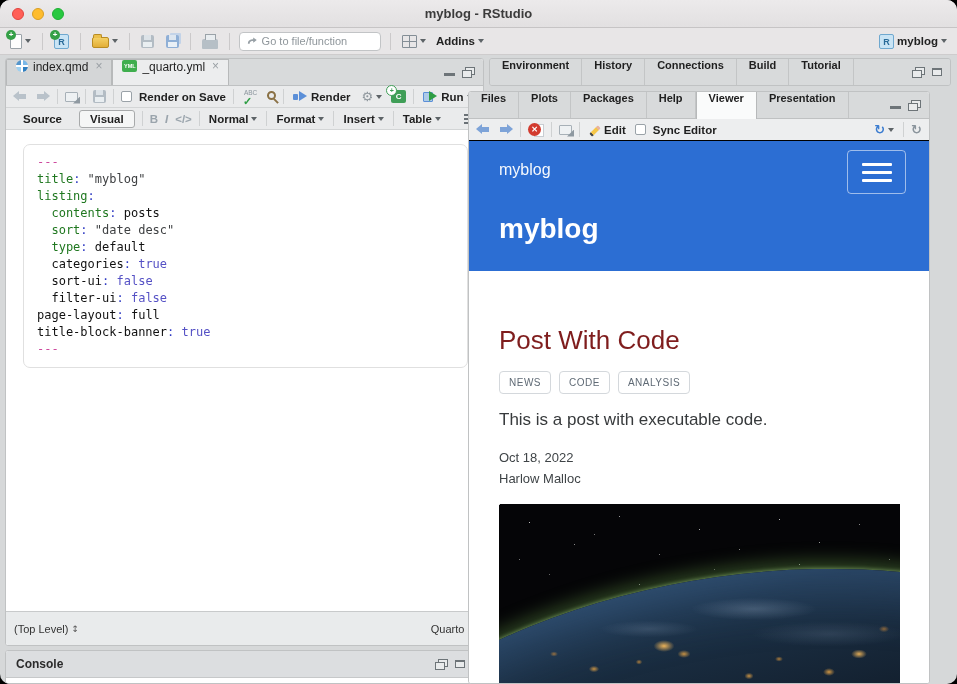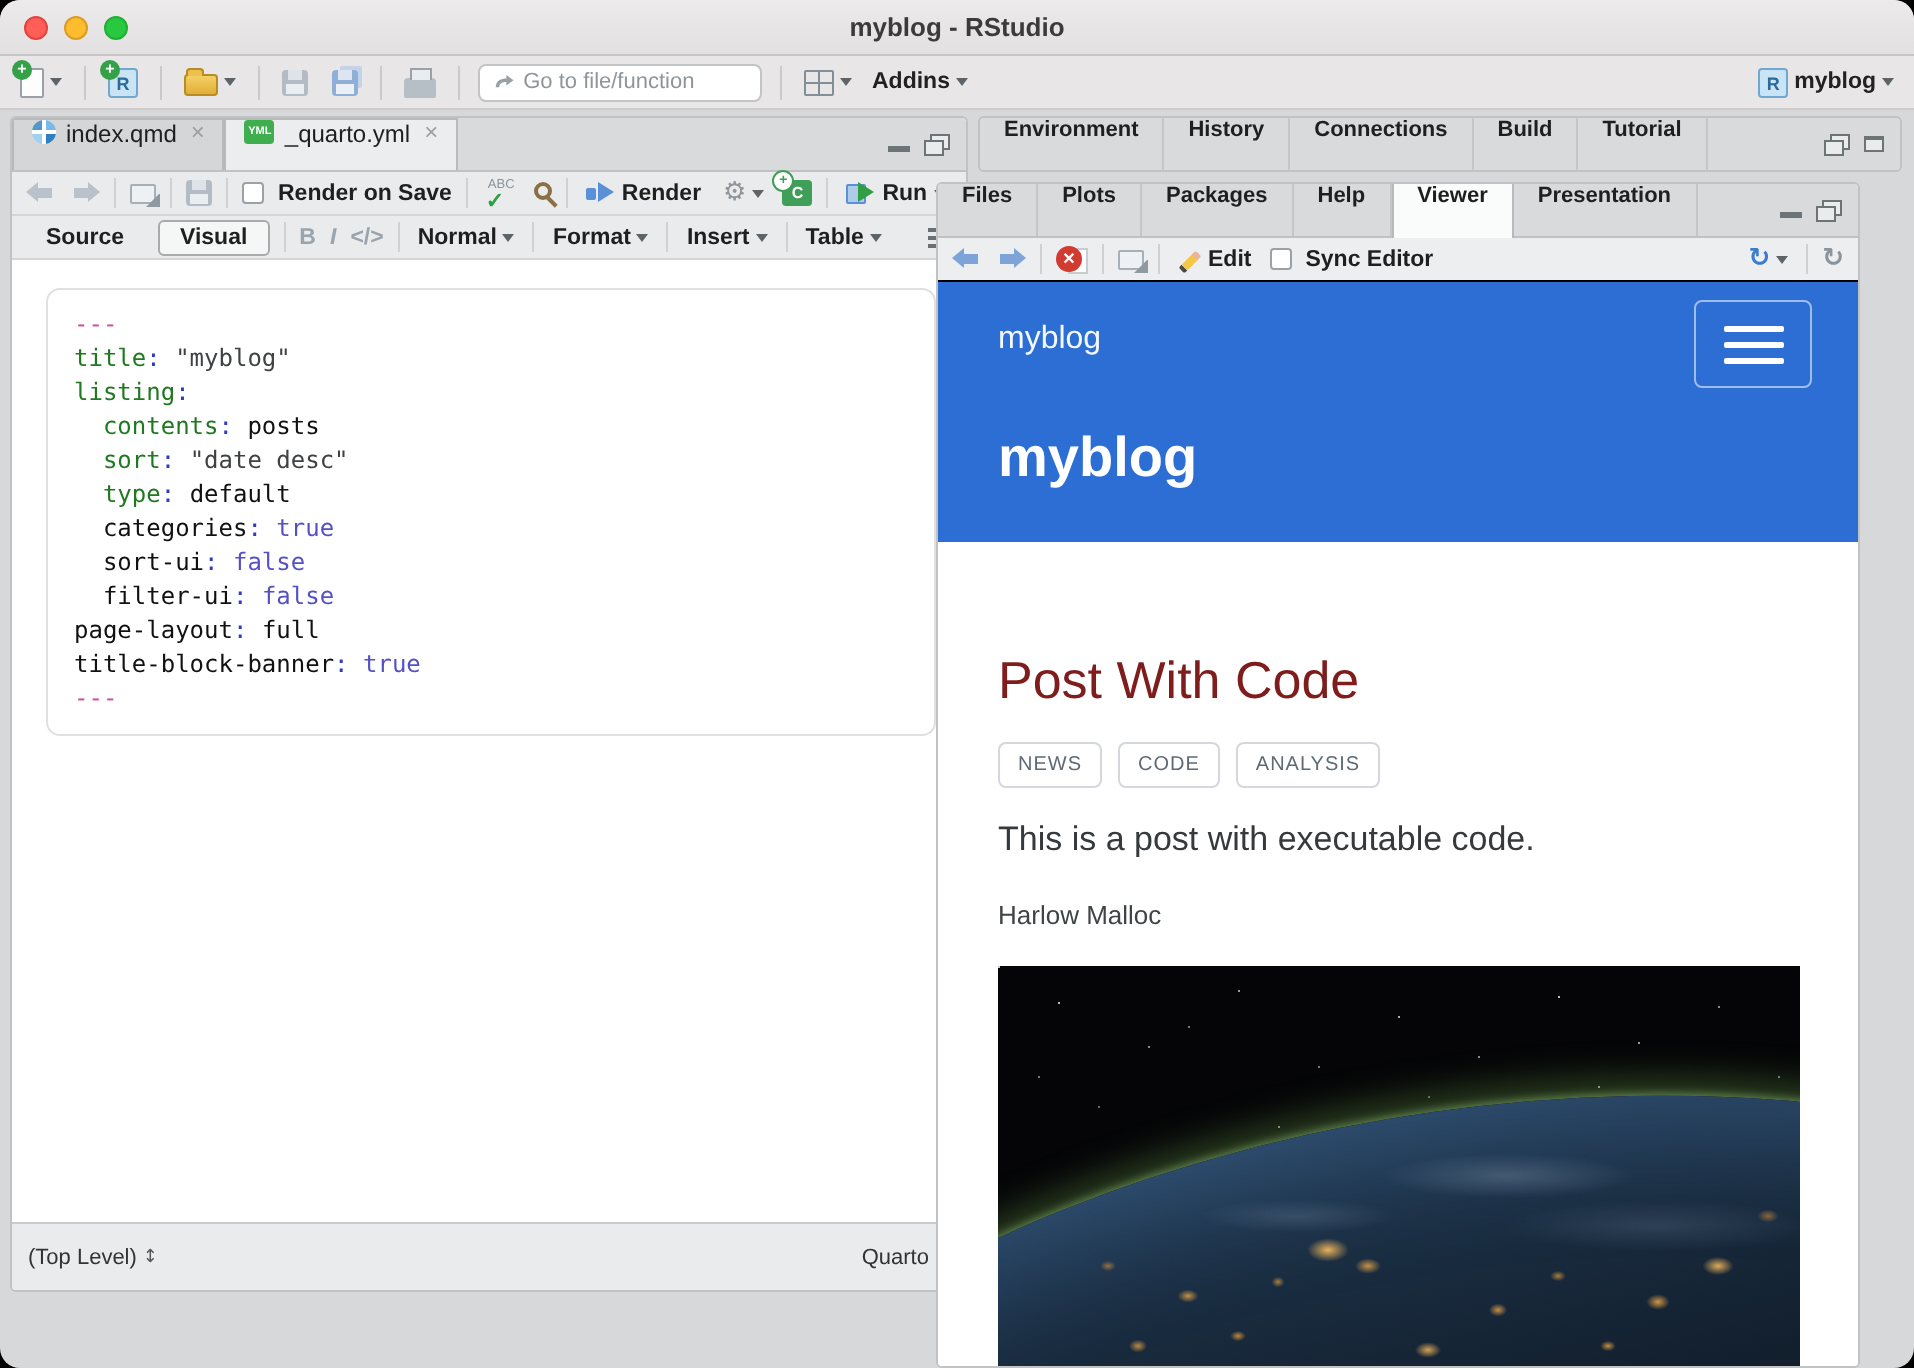--- a/index.html
+++ b/index.html
@@ -419,20 +419,30 @@
         <span>(Top Level)</span>
         <span class="sort-glyph">↕</span>
       </span>
       <span class="status-item">
         <span>Quarto</span>
         <span class="sort-glyph">↕</span>
       </span>
     </div>
   </div>
 
+  <div class="pane console-pane">
+    <div class="console-head">
+      <span class="console-title">Console</span>
+      <span class="strip-icons">
+        <span class="ic-restore"></span>
+        <span class="ic-max"></span>
+      </span>
+    </div>
+    <div class="console-body"></div>
+  </div>
 
   <div class="pane env-pane">
     <div class="tabstrip">
       <span class="tab rt">Environment</span>
       <span class="tab rt">History</span>
       <span class="tab rt">Connections</span>
       <span class="tab rt">Build</span>
       <span class="tab rt">Tutorial</span>
       <span class="strip-icons">
         <span class="ic-restore"></span>
@@ -492,20 +502,21 @@
       </div>
       <div class="article">
         <div class="post-title">Post With Code</div>
         <div class="badges">
           <span class="badge">NEWS</span>
           <span class="badge">CODE</span>
           <span class="badge">ANALYSIS</span>
         </div>
         <div class="post-desc">This is a post with executable code.</div>
         <div class="post-meta">
+          <div>Oct 18, 2022</div>
           <div>Harlow Malloc</div>
         </div>
         <div class="post-image">
           <div class="stars"></div>
           <div class="earth"></div>
           <div class="clouds"></div>
           <div class="lights"></div>
         </div>
       </div>
     </div>

